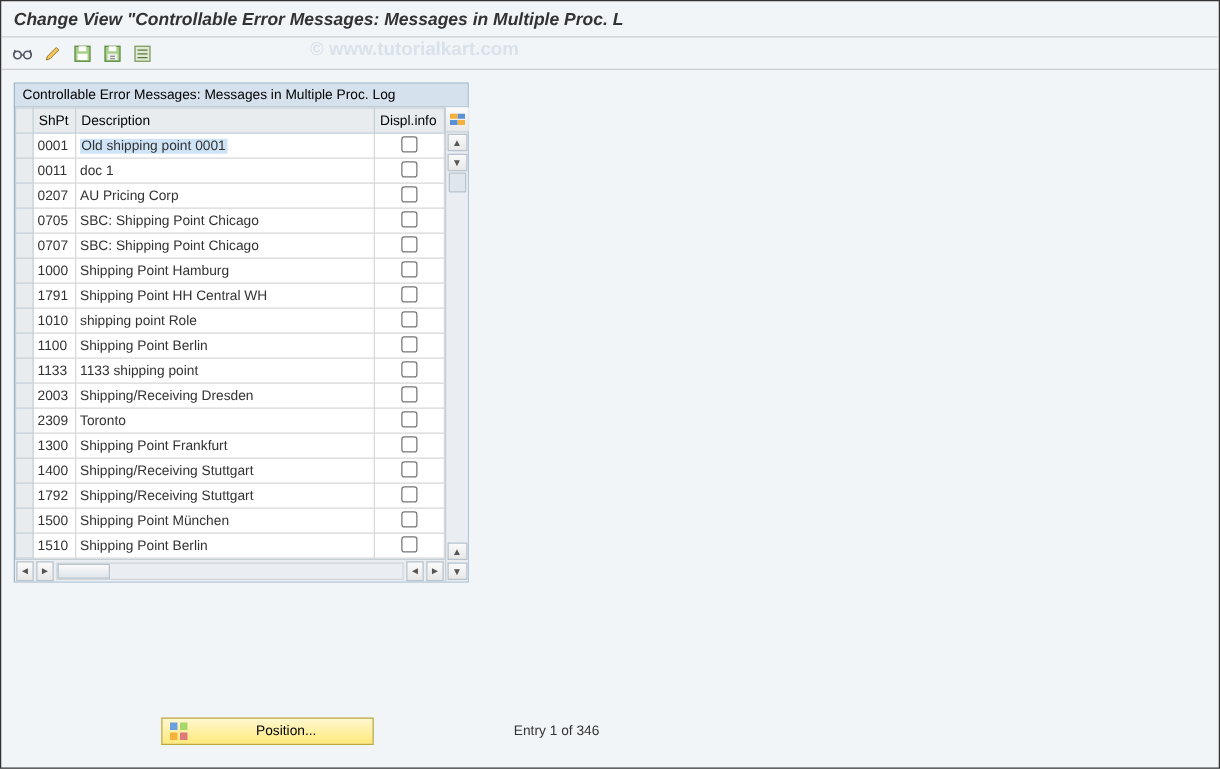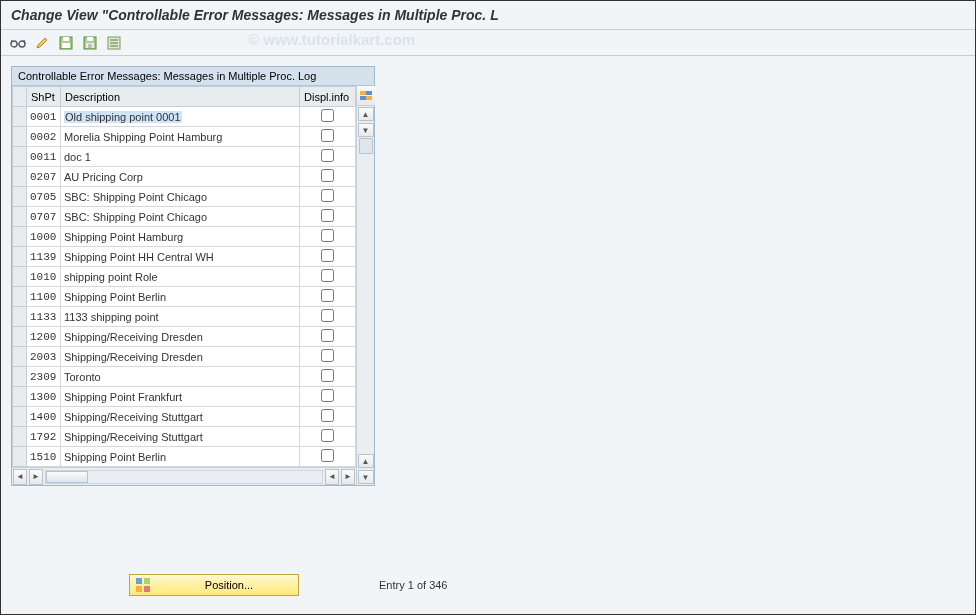--- a/index.html
+++ b/index.html
@@ -91,21 +91,20 @@
   }
   td.rowhdr {
     background: #e8ecef;
     border: 1px solid #c5cfd8;
     width: 14px;
   }
   td.shpt {
     width: 34px;
     padding: 2px 3px;
     color: #333;
-    font-family: Liberation Mono, monospace;
   }
   td.desc {
     padding: 2px 3px;
     color: #333;
   }
   td.desc.sel span{
     background: #cfe4f7;
     padding: 0 1px;
   }
   td.chk {
@@ -188,21 +187,21 @@
     background: linear-gradient(#fff7cf,#ffe97a);
     border: 1px solid #bda83a;
     display: flex;
     align-items: center;
     padding: 0 6px;
     cursor: pointer;
     gap: 16px;
   }
   .position-btn .lbl { flex:1; text-align:center; }
   .entry-text {
-    margin-left: 80px;
+    margin-left: 112px;
     color: #333;
   }
   .cfg-icon{
     display:inline-block;width:12px;height:10px;
     background:
       linear-gradient(#f5b13c,#f5b13c) 0 0/6px 4px no-repeat,
       linear-gradient(#5a91d6,#5a91d6) 6px 0/6px 4px no-repeat,
       linear-gradient(#5a91d6,#5a91d6) 0 5px/6px 4px no-repeat,
       linear-gradient(#f5b13c,#f5b13c) 6px 5px/6px 4px no-repeat;
   }
@@ -271,26 +270,20 @@
           </thead>
           <tbody id="tbody">
               <tr>
                 <td class="rowhdr"></td>
                 <td class="shpt">0001</td>
                 <td class="desc sel"><span>Old shipping point 0001</span></td>
                 <td class="chk"><input type="checkbox" style=""></td>
               </tr>
               <tr>
                 <td class="rowhdr"></td>
-                <td class="shpt">0002</td>
-                <td class="desc"><span>Morelia Shipping Point Hamburg</span></td>
-                <td class="chk"><input type="checkbox" style=""></td>
-              </tr>
-              <tr>
-                <td class="rowhdr"></td>
                 <td class="shpt">0011</td>
                 <td class="desc"><span>doc 1</span></td>
                 <td class="chk"><input type="checkbox" style=""></td>
               </tr>
               <tr>
                 <td class="rowhdr"></td>
                 <td class="shpt">0207</td>
                 <td class="desc"><span>AU Pricing Corp</span></td>
                 <td class="chk"><input type="checkbox" style=""></td>
               </tr>
@@ -307,21 +300,21 @@
                 <td class="chk"><input type="checkbox" style=""></td>
               </tr>
               <tr>
                 <td class="rowhdr"></td>
                 <td class="shpt">1000</td>
                 <td class="desc"><span>Shipping Point Hamburg</span></td>
                 <td class="chk"><input type="checkbox" style=""></td>
               </tr>
               <tr>
                 <td class="rowhdr"></td>
-                <td class="shpt">1139</td>
+                <td class="shpt">1791</td>
                 <td class="desc"><span>Shipping Point HH Central WH</span></td>
                 <td class="chk"><input type="checkbox" style=""></td>
               </tr>
               <tr>
                 <td class="rowhdr"></td>
                 <td class="shpt">1010</td>
                 <td class="desc"><span>shipping point Role</span></td>
                 <td class="chk"><input type="checkbox" style=""></td>
               </tr>
               <tr>
@@ -331,26 +324,20 @@
                 <td class="chk"><input type="checkbox" style=""></td>
               </tr>
               <tr>
                 <td class="rowhdr"></td>
                 <td class="shpt">1133</td>
                 <td class="desc"><span>1133 shipping point</span></td>
                 <td class="chk"><input type="checkbox" style=""></td>
               </tr>
               <tr>
                 <td class="rowhdr"></td>
-                <td class="shpt">1200</td>
-                <td class="desc"><span>Shipping/Receiving Dresden</span></td>
-                <td class="chk"><input type="checkbox" style=""></td>
-              </tr>
-              <tr>
-                <td class="rowhdr"></td>
                 <td class="shpt">2003</td>
                 <td class="desc"><span>Shipping/Receiving Dresden</span></td>
                 <td class="chk"><input type="checkbox" style=""></td>
               </tr>
               <tr>
                 <td class="rowhdr"></td>
                 <td class="shpt">2309</td>
                 <td class="desc"><span>Toronto</span></td>
                 <td class="chk"><input type="checkbox" style=""></td>
               </tr>
@@ -363,20 +350,26 @@
               <tr>
                 <td class="rowhdr"></td>
                 <td class="shpt">1400</td>
                 <td class="desc"><span>Shipping/Receiving Stuttgart</span></td>
                 <td class="chk"><input type="checkbox" style=""></td>
               </tr>
               <tr>
                 <td class="rowhdr"></td>
                 <td class="shpt">1792</td>
                 <td class="desc"><span>Shipping/Receiving Stuttgart</span></td>
+                <td class="chk"><input type="checkbox" style=""></td>
+              </tr>
+              <tr>
+                <td class="rowhdr"></td>
+                <td class="shpt">1500</td>
+                <td class="desc"><span>Shipping Point München</span></td>
                 <td class="chk"><input type="checkbox" style=""></td>
               </tr>
               <tr>
                 <td class="rowhdr"></td>
                 <td class="shpt">1510</td>
                 <td class="desc"><span>Shipping Point Berlin</span></td>
                 <td class="chk"><input type="checkbox" style=""></td>
               </tr>
             </tbody>
         </table>

